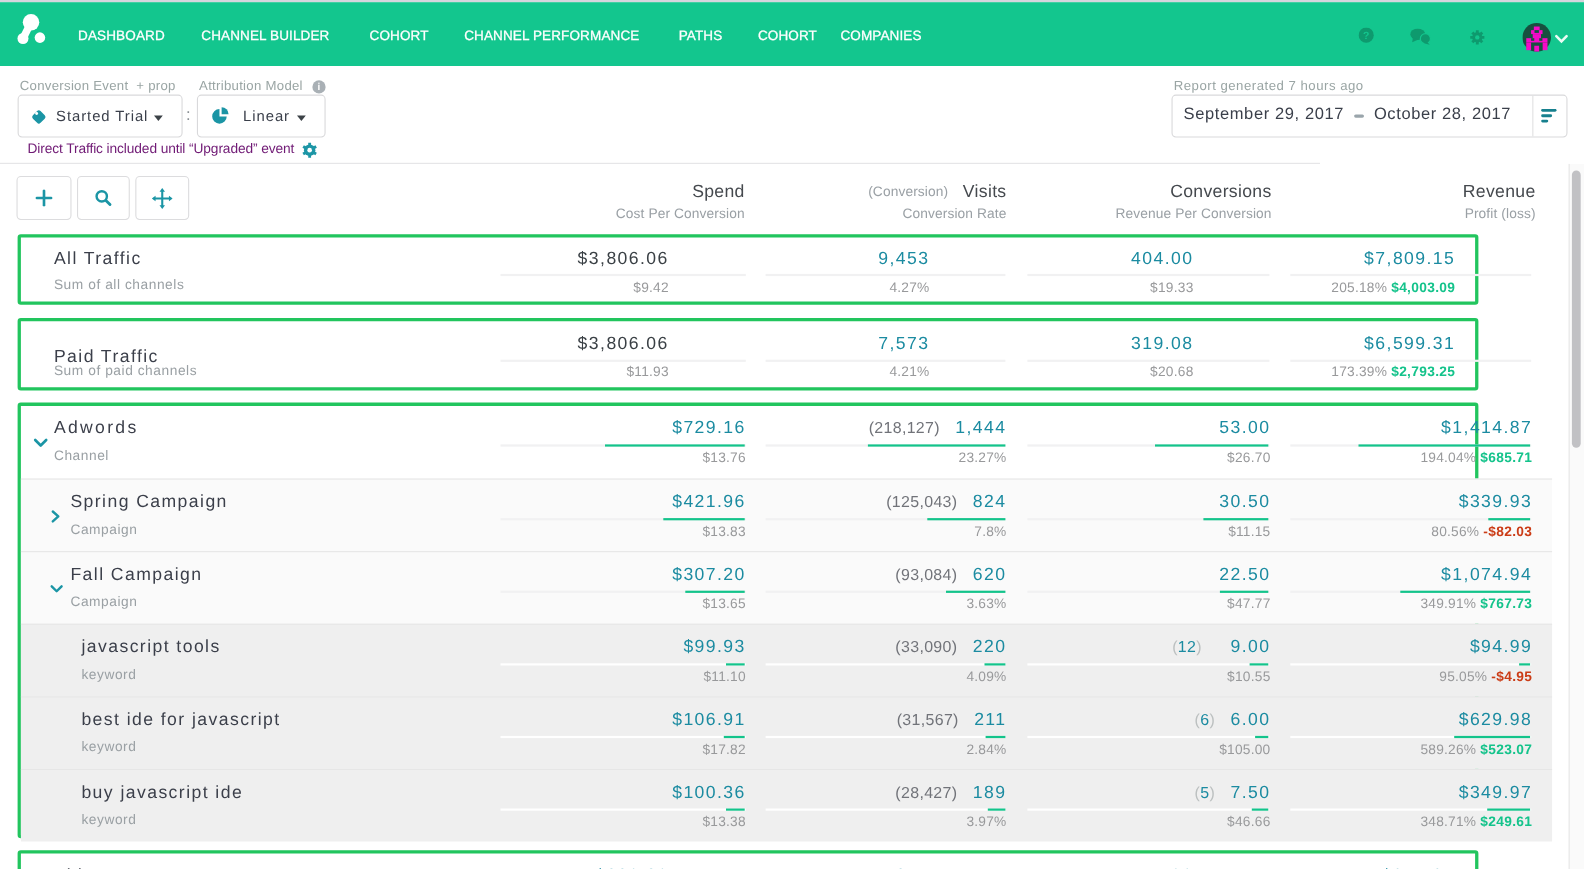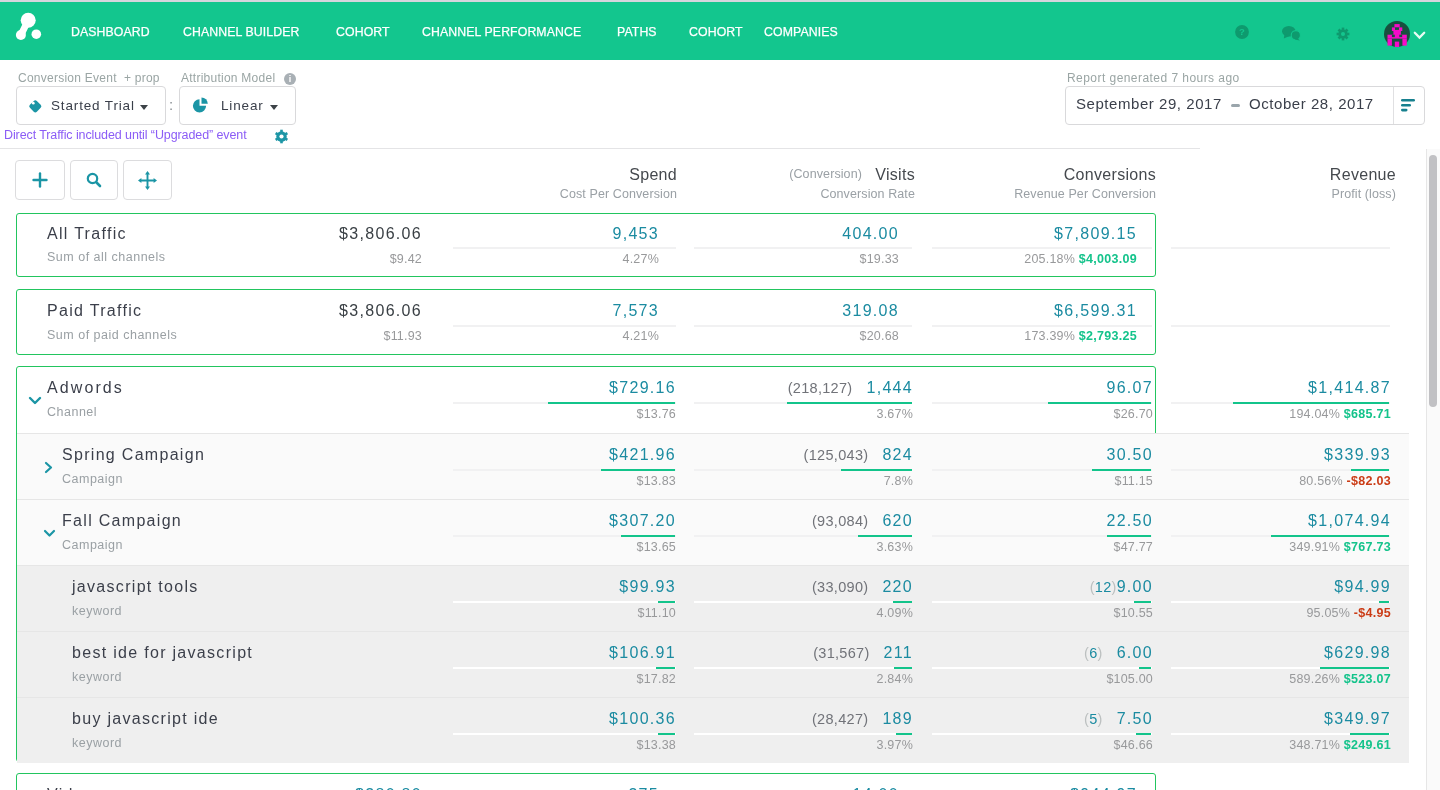--- a/index.html
+++ b/index.html
@@ -15,21 +15,21 @@
 .btn{position:absolute;background:#fff;border:1px solid #d9d9db;border-radius:4px}
 .btxt{position:absolute;font-size:13.5px;color:#3a3f4a;letter-spacing:0.85px;line-height:15px;white-space:nowrap}
 .caret{position:absolute;width:0;height:0;border-left:4.5px solid transparent;border-right:4.5px solid transparent;border-top:5px solid #3c4247}
 
 .tbtn{position:absolute;top:160px;height:40px;background:#fff;border:1px solid #dcdcde;border-radius:4px}
 
 .h1{position:absolute;font-size:16px;color:#45494e;letter-spacing:0.3px;line-height:17px;white-space:nowrap}
 .h2{position:absolute;font-size:12.5px;color:#9aa0a5;letter-spacing:0.1px;line-height:13px;white-space:nowrap}
 .rt{text-align:right}
 
-.card{position:absolute;left:16px;width:1140px;background:#fff;border:1px solid #22c55e;border-radius:3px}
+.card{position:absolute;left:16px;width:1328px;background:#fff;border:3px solid #22c55e;border-radius:3px}
 .row{position:absolute;left:0;width:1392px;height:66px}
 .t{position:absolute;font-size:16px;color:#3b3f4a;letter-spacing:1.3px;line-height:17px;white-space:nowrap}
 .l{position:absolute;font-size:12.5px;color:#9aa0a4;letter-spacing:0.5px;line-height:13px;white-space:nowrap}
 .v{position:absolute;font-size:16px;color:#1b8ba1;letter-spacing:1.3px;line-height:17px;white-space:nowrap;text-align:right}
 .vd{color:#3a4045}
 .s{position:absolute;font-size:12.5px;color:#98999b;letter-spacing:0.2px;line-height:13px;white-space:nowrap;text-align:right}
 .u{position:absolute;height:1.7px;background:#f1f1f2}
 .uw{background:#fff}
 .g{position:absolute;height:2.5px;background:#13c48b}
 .neg{color:#cb3c16;font-weight:700;letter-spacing:0.3px}
@@ -115,21 +115,21 @@
   <span class="btxt" style="left:51px;top:38px">Started Trial</span>
   <div class="caret" style="left:140px;top:44.5px"></div>
   <span class="glab" style="left:169px;top:38px;font-size:15px;color:#8a9094">:</span>
   <div class="btn" style="left:179px;top:26px;width:117px;height:39px"></div>
   <svg class="a" style="left:192px;top:37px" width="17" height="17" viewBox="0 0 17 17">
     <path d="M7.5 2.2 A6.6 6.6 0 1 0 14.1 8.8 L7.5 8.8 Z" fill="#1b95a5"></path>
     <path d="M9.5 0.5 A6.3 6.3 0 0 1 15.8 6.8 L9.5 6.8 Z" fill="#1b95a5"></path>
   </svg>
   <span class="btxt" style="left:221px;top:38px">Linear</span>
   <div class="caret" style="left:270px;top:44.5px"></div>
-  <span class="glab" style="left:4px;top:68.5px;font-size:12.5px;letter-spacing:-0.1px;color:#8b5cf6">Direct Traffic included until “Upgraded” event</span>
+  <span class="glab" style="left:25px;top:68.5px;font-size:12.5px;letter-spacing:-0.1px;color:#701a75">Direct Traffic included until “Upgraded” event</span>
   <svg class="a" style="left:273.5px;top:68.8px" width="15" height="15" viewBox="0 0 15 15">
     <g fill="#1d96a6">
       <circle cx="7.5" cy="7.5" r="5.2"></circle>
       <g stroke="#1d96a6" stroke-width="2.6">
         <line x1="7.5" y1="0.7" x2="7.5" y2="14.3"></line>
         <line x1="1.6" y1="4.1" x2="13.4" y2="10.9"></line>
         <line x1="13.4" y1="4.1" x2="1.6" y2="10.9"></line>
       </g>
     </g>
     <circle cx="7.5" cy="7.5" r="2.1" fill="#fff"></circle>
@@ -196,21 +196,21 @@
   <span class="s" style="right:496px;top:39px">4.27%</span>
   <span class="v" style="right:256px;top:11px">404.00</span>
   <div class="u" style="left:915px;top:33px;width:220px"></div>
   <span class="s" style="right:256px;top:39px">$19.33</span>
   <span class="v" style="right:18px;top:11px">$7,809.15</span>
   <div class="u" style="left:1154px;top:33px;width:219px"></div>
   <span class="s" style="right:18px;top:39px">205.18% <span class="pos">$4,003.09</span></span>
 </div>
 
 <div class="card" style="top:289px;height:66px">
-  <span class="t" style="left:30px;top:12px">Paid Traffic</span>
+  <span class="t" style="left:30px;top:24px">Paid Traffic</span>
   <span class="l" style="left:30px;top:39px">Sum of paid channels</span>
   <span class="v vd" style="right:733px;top:12px">$3,806.06</span>
   <div class="u" style="left:436px;top:35px;width:223px"></div>
   <span class="s" style="right:733px;top:40px">$11.93</span>
   <span class="v" style="right:496px;top:12px">7,573</span>
   <div class="u" style="left:677px;top:35px;width:218px"></div>
   <span class="s" style="right:496px;top:40px">4.21%</span>
   <span class="v" style="right:256px;top:12px">319.08</span>
   <div class="u" style="left:915px;top:35px;width:220px"></div>
   <span class="s" style="right:256px;top:40px">$20.68</span>
@@ -229,22 +229,22 @@
     <span class="v" style="right:733px;top:12px">$729.16</span>
     <div class="u" style="left:436px;top:35px;width:223px"></div>
     <div class="g" style="right:734.5px;top:34.6px;width:127px"></div>
     <span class="s" style="right:733px;top:40.5px">$13.76</span>
     <div class="fx" style="position:absolute;right:496px;top:12px;width:250px">
           <span class="imp">(218,127)</span>
           <span class="v" style="position:static;margin-left:14px">1,444</span>
         </div>
     <div class="u" style="left:677px;top:35px;width:218px"></div>
     <div class="g" style="right:497.5px;top:34.6px;width:125px"></div>
-    <span class="s" style="right:496px;top:40.5px">3.67%</span>
-    <span class="v" style="right:256px;top:12px">96.07</span>
+    <span class="s" style="right:496px;top:40.5px">23.27%</span>
+    <span class="v" style="right:256px;top:12px">53.00</span>
     <div class="u" style="left:915px;top:35px;width:220px"></div>
     <div class="g" style="right:258px;top:34.6px;width:103px"></div>
     <span class="s" style="right:256px;top:40.5px">$26.70</span>
     <span class="v" style="right:18px;top:12px">$1,414.87</span>
     <div class="u" style="left:1154px;top:35px;width:219px"></div>
     <div class="g" style="right:20px;top:34.6px;width:156px"></div>
     <span class="s" style="right:18px;top:40.5px">194.04% <span class="pos">$685.71</span></span>
   </div>
   <div class="row" style="top:66px;background:#fafafa;border-top:1px solid #e6e6e6">
     <svg class="a" style="left:27px;top:27px" width="9" height="13" viewBox="0 0 9 13">
@@ -307,21 +307,21 @@
     <span class="s" style="right:733px;top:40.5px">$11.10</span>
     <div class="fx" style="position:absolute;right:496px;top:12px;width:250px">
           <span class="imp">(33,090)</span>
           <span class="v" style="position:static;margin-left:14px">220</span>
         </div>
     <div class="u uw" style="left:677px;top:35px;width:218px"></div>
     <div class="g" style="right:497.5px;top:34.6px;width:19px"></div>
     <span class="s" style="right:496px;top:40.5px">4.09%</span>
     <div class="fx" style="position:absolute;right:256px;top:12px;width:250px">
           <span class="cpar">(<span class="cnum">12</span>)</span>
-          <span class="v" style="position:static;margin-left:0">9.00</span>
+          <span class="v" style="position:static;margin-left:26px">9.00</span>
         </div>
     <div class="u uw" style="left:915px;top:35px;width:220px"></div>
     <div class="g" style="right:258px;top:34.6px;width:17px"></div>
     <span class="s" style="right:256px;top:40.5px">$10.55</span>
     <span class="v" style="right:18px;top:12px">$94.99</span>
     <div class="u uw" style="left:1154px;top:35px;width:219px"></div>
     <div class="g" style="right:20px;top:34.6px;width:10px"></div>
     <span class="s" style="right:18px;top:40.5px">95.05% <span class="neg">-$4.95</span></span>
   </div>
   <div class="row" style="top:264px;background:#efefef;border-top:1px solid #e6e6e6">

